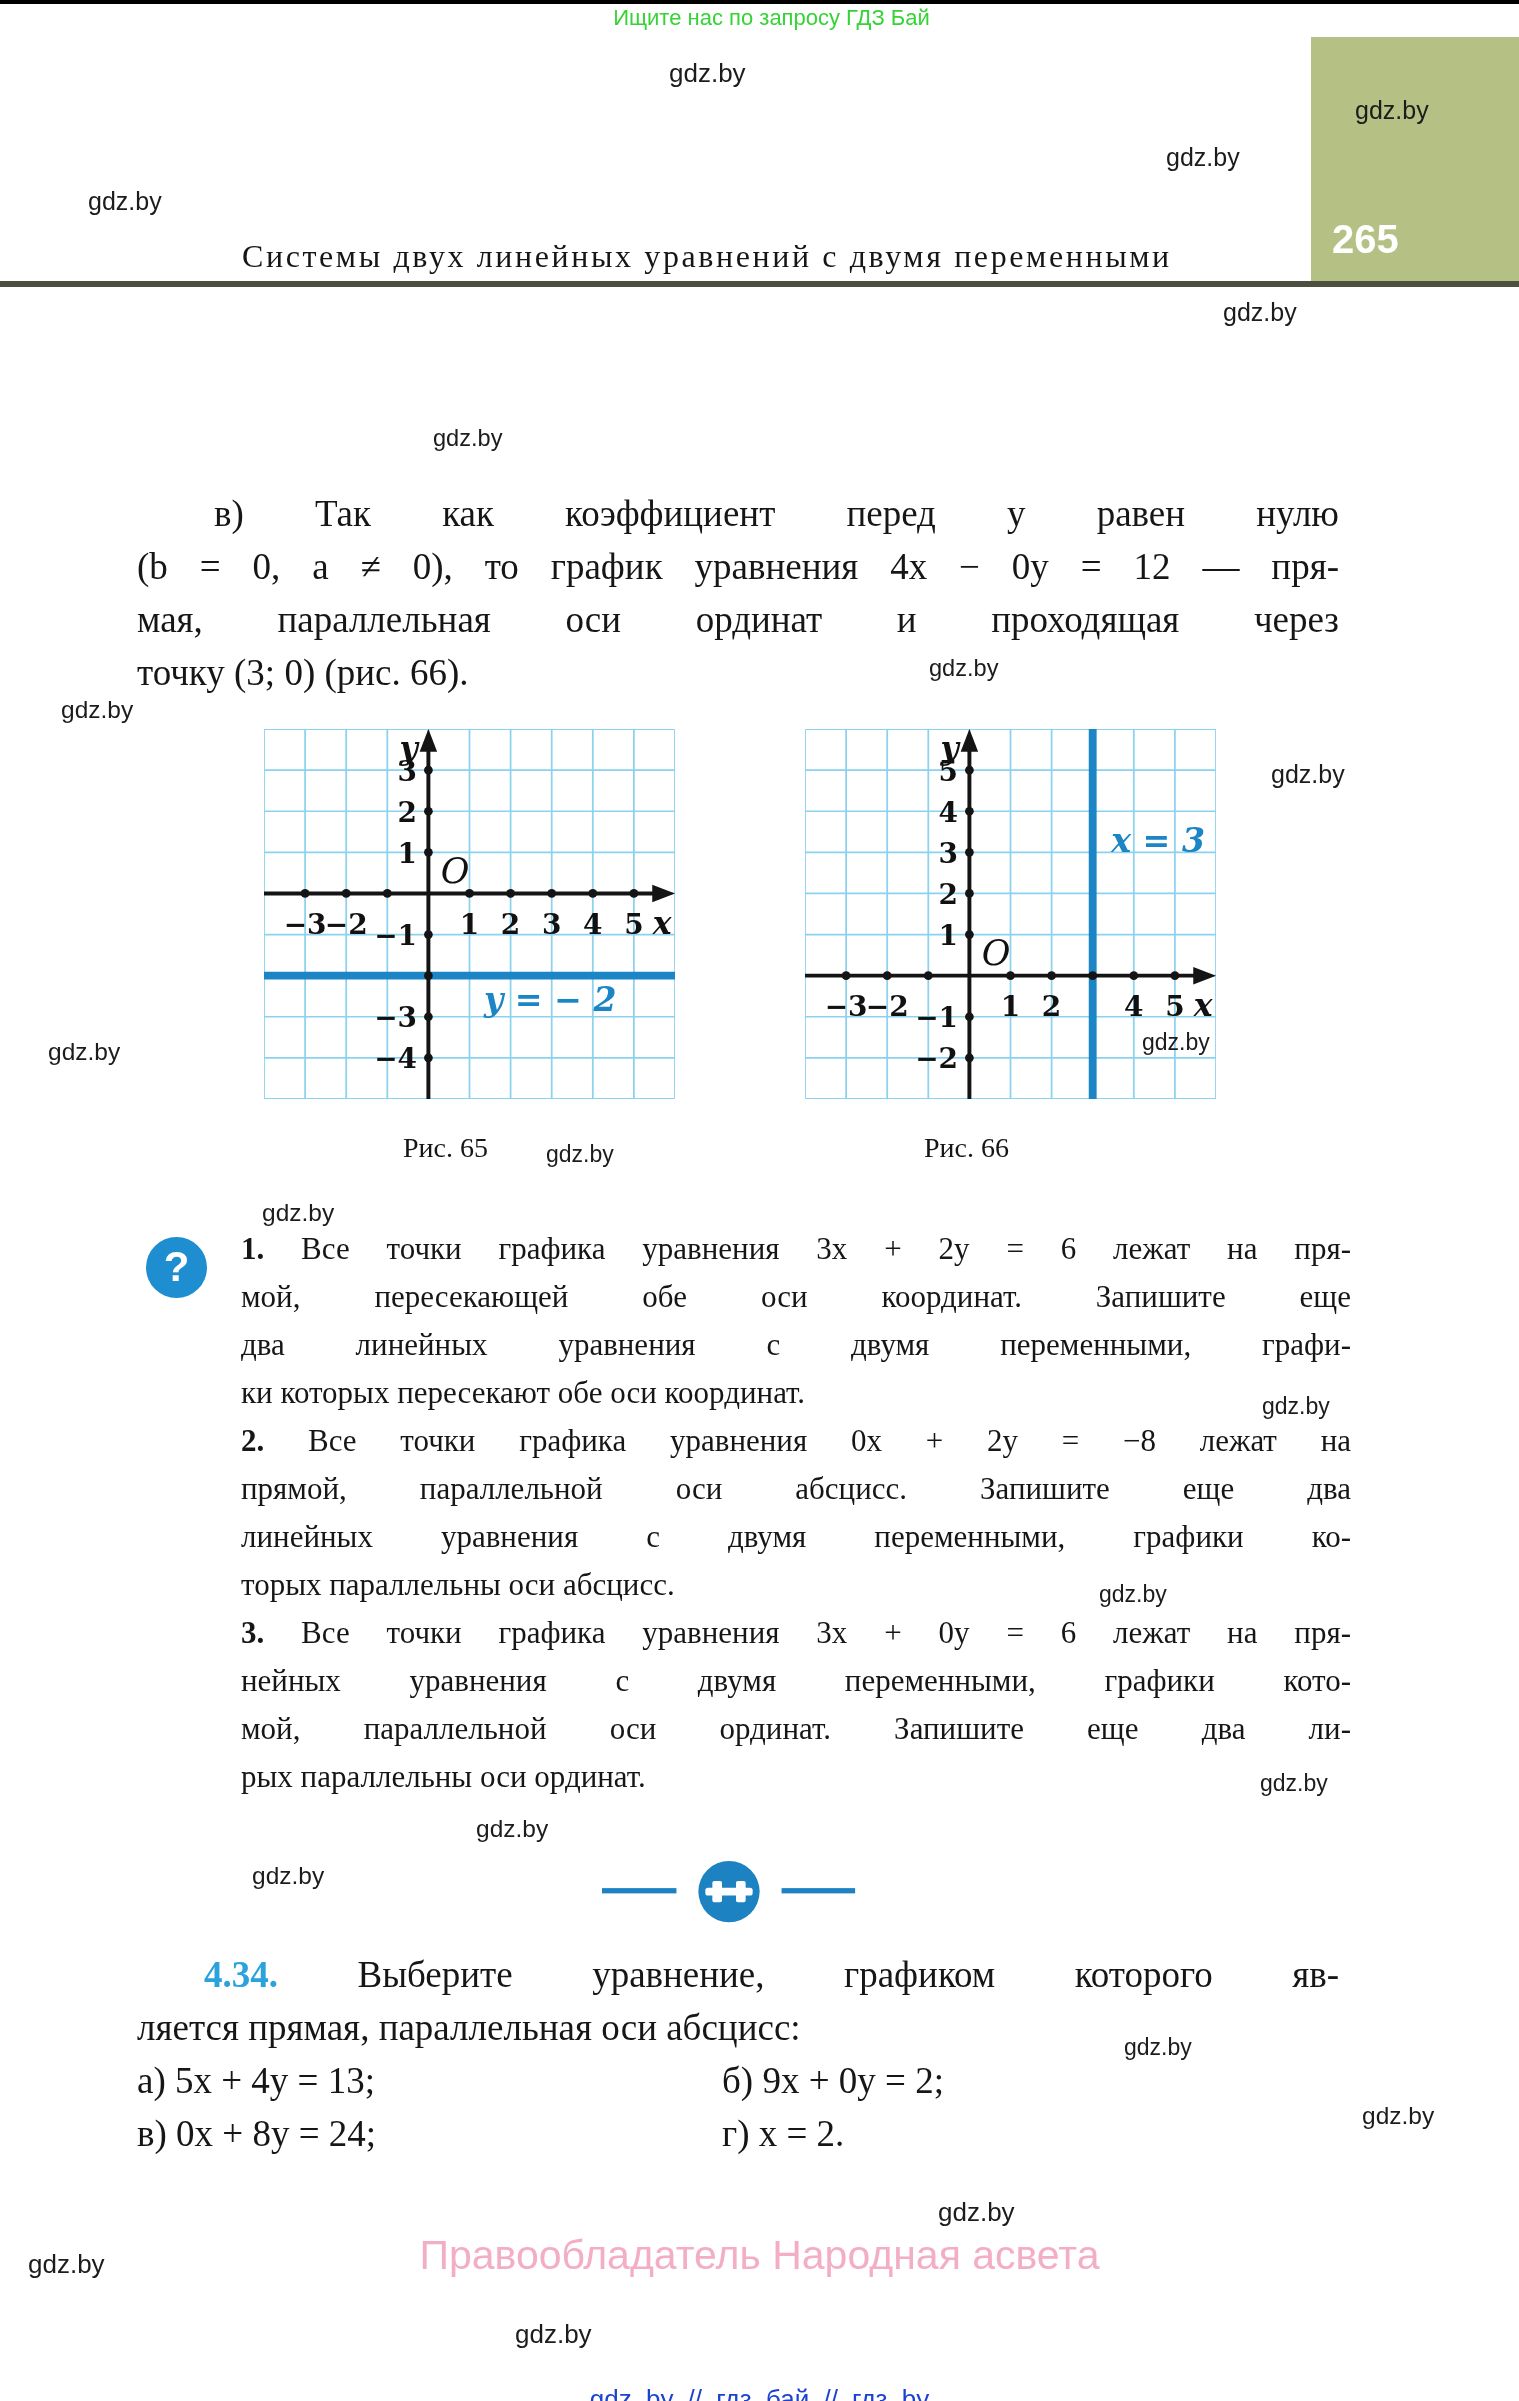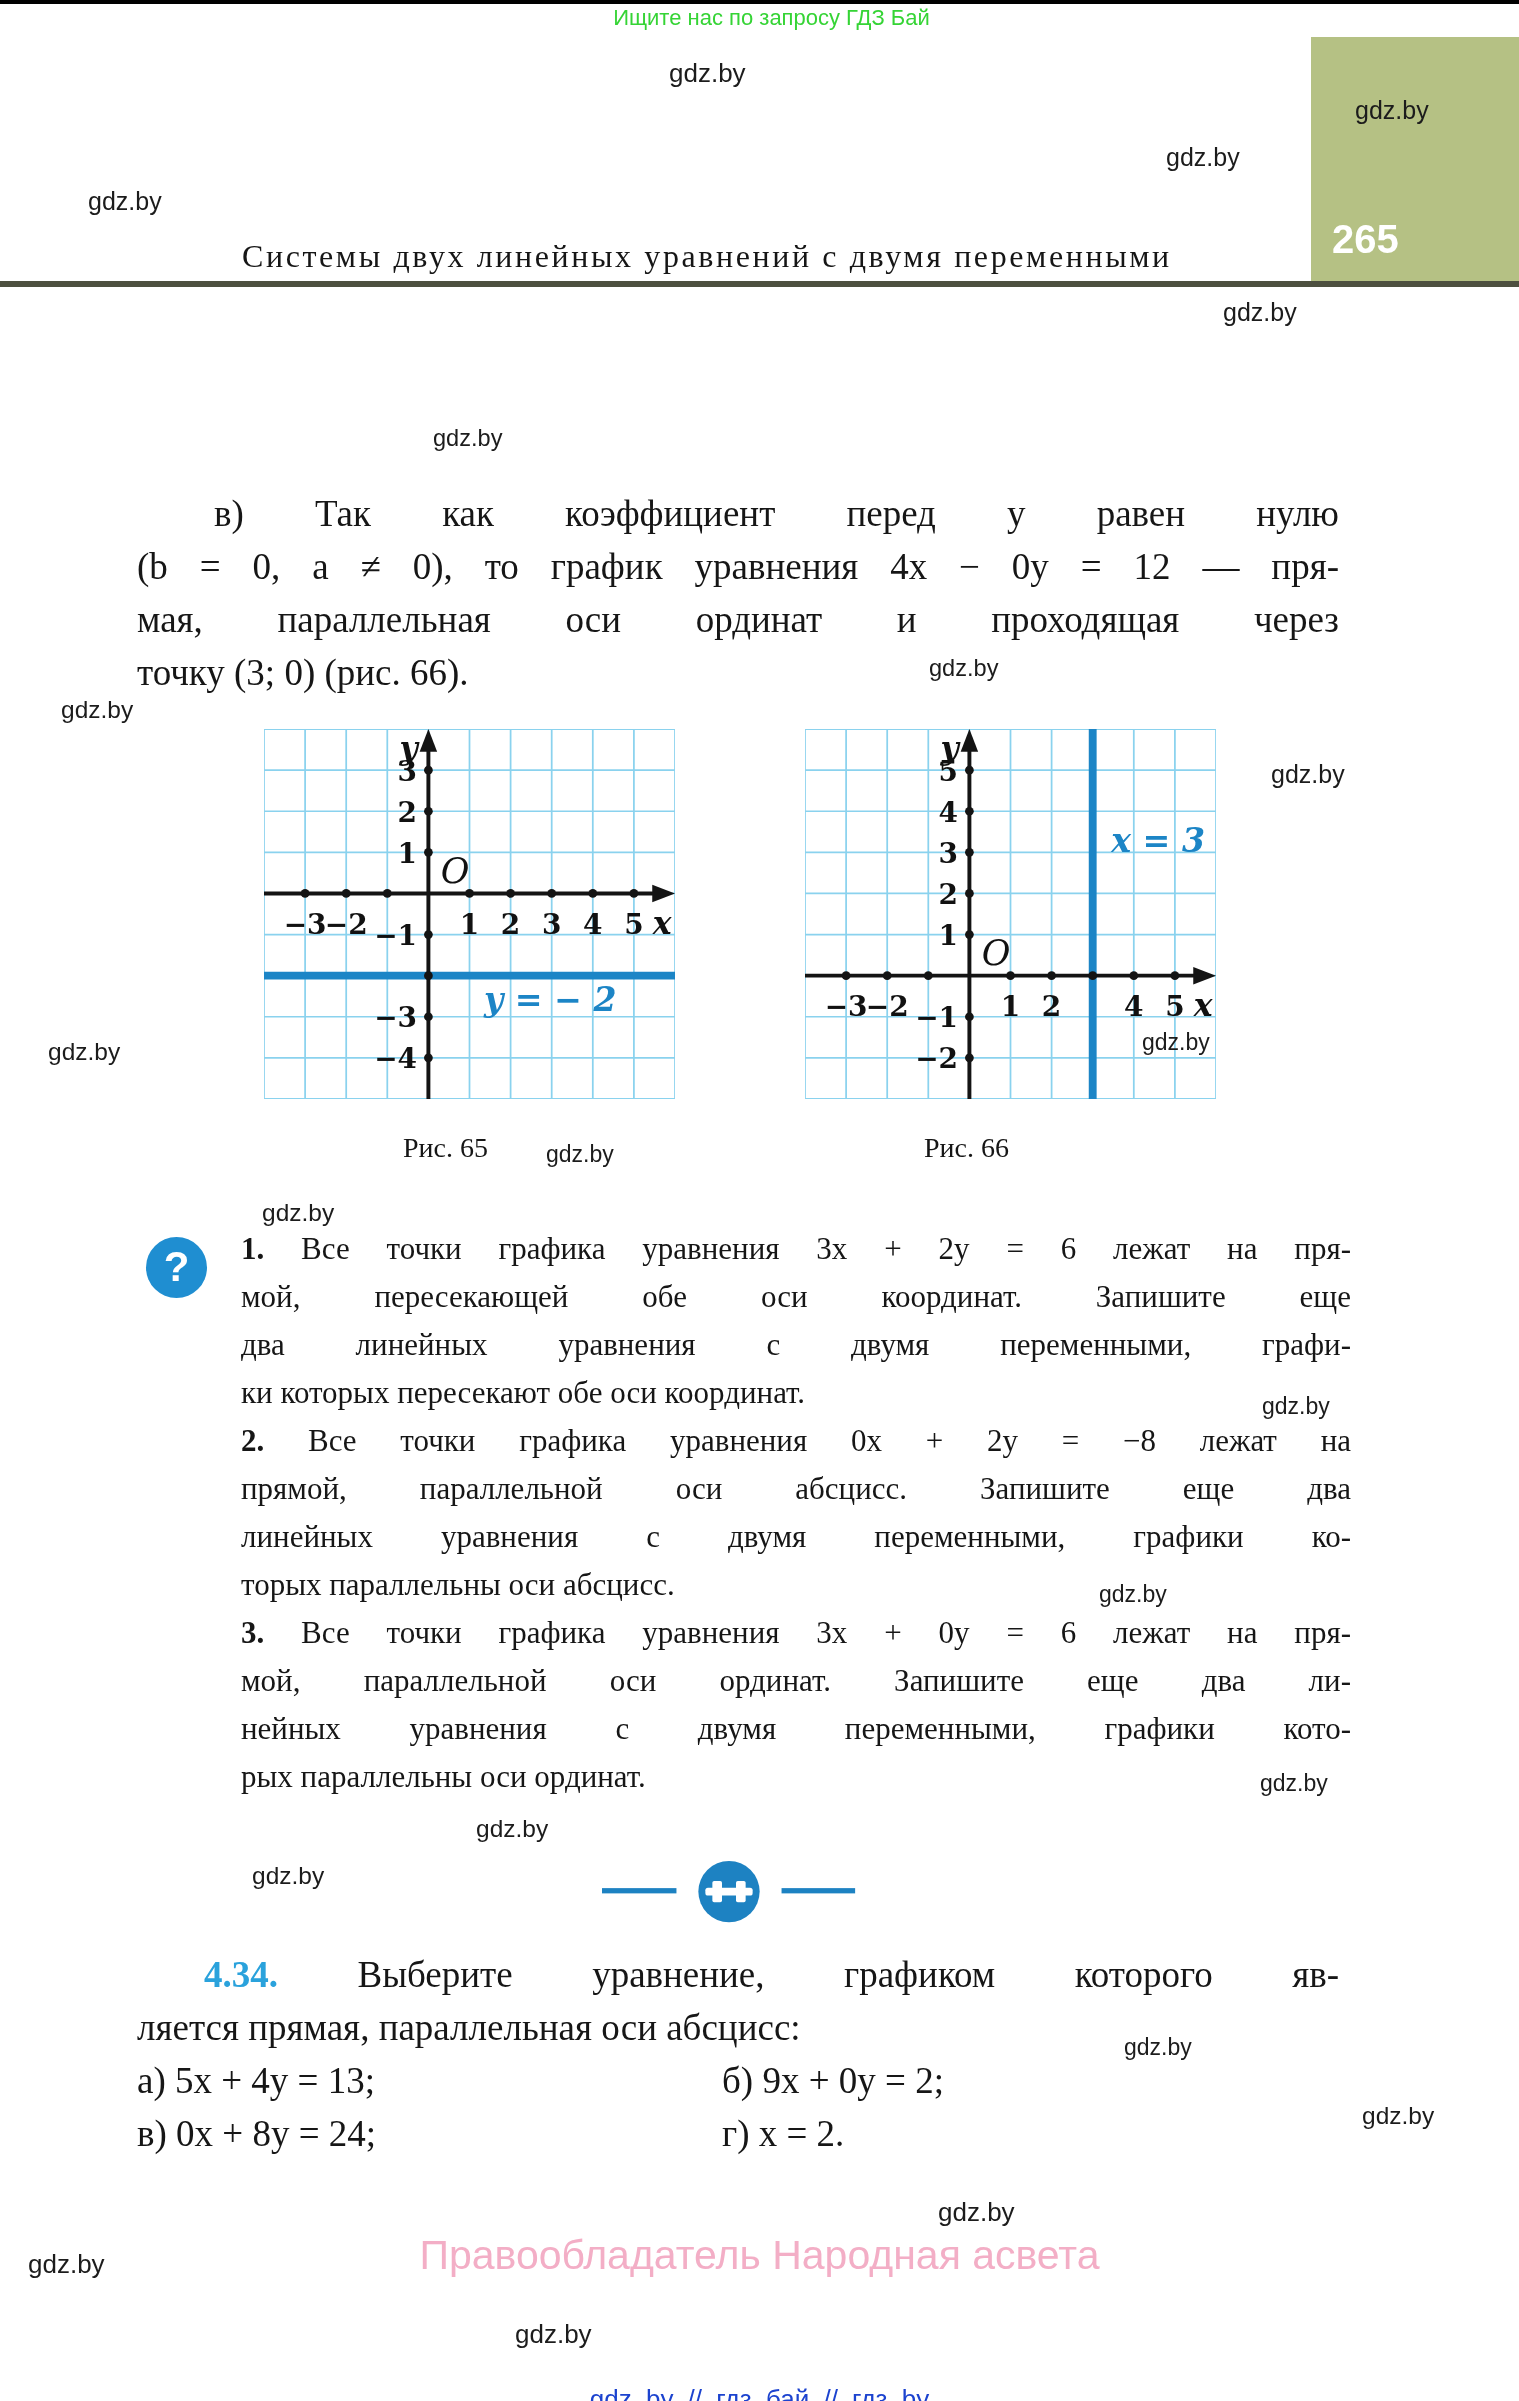--- a/index.html
+++ b/index.html
@@ -196,22 +196,22 @@
   <div class="qblock">
     <div class="j"><b class="qnum">1.</b> <span>Все точки графика уравнения 3x + 2y = 6 лежат на пря-</span></div>
     <div class="j">мой, пересекающей обе оси координат. Запишите еще</div>
     <div class="j">два линейных уравнения с двумя переменными, графи-</div>
     <div>ки которых пересекают обе оси координат.</div>
     <div class="j"><b class="qnum">2.</b> <span>Все точки графика уравнения 0x + 2y = −8 лежат на</span></div>
     <div class="j">прямой, параллельной оси абсцисс. Запишите еще два</div>
     <div class="j">линейных уравнения с двумя переменными, графики ко-</div>
     <div>торых параллельны оси абсцисс.</div>
     <div class="j"><b class="qnum">3.</b> <span>Все точки графика уравнения 3x + 0y = 6 лежат на пря-</span></div>
+    <div class="j">нейных уравнения с двумя переменными, графики кото-</div>
     <div class="j">мой, параллельной оси ординат. Запишите еще два ли-</div>
-    <div class="j">нейных уравнения с двумя переменными, графики кото-</div>
     <div>рых параллельны оси ординат.</div>
   </div>
 
   <div class="divider">
     <svg width="254" height="67" viewBox="0 0 290 76">
       <rect x="0" y="33" width="85" height="6" fill="#1d82c2"></rect>
       <rect x="205" y="33" width="84" height="6" fill="#1d82c2"></rect>
       <circle cx="145" cy="37" r="35" fill="#1d82c2"></circle>
       <rect x="118" y="32.5" width="54" height="9" rx="3" fill="#ffffff"></rect>
       <rect x="126" y="25" width="11" height="24" rx="2" fill="#ffffff"></rect>

